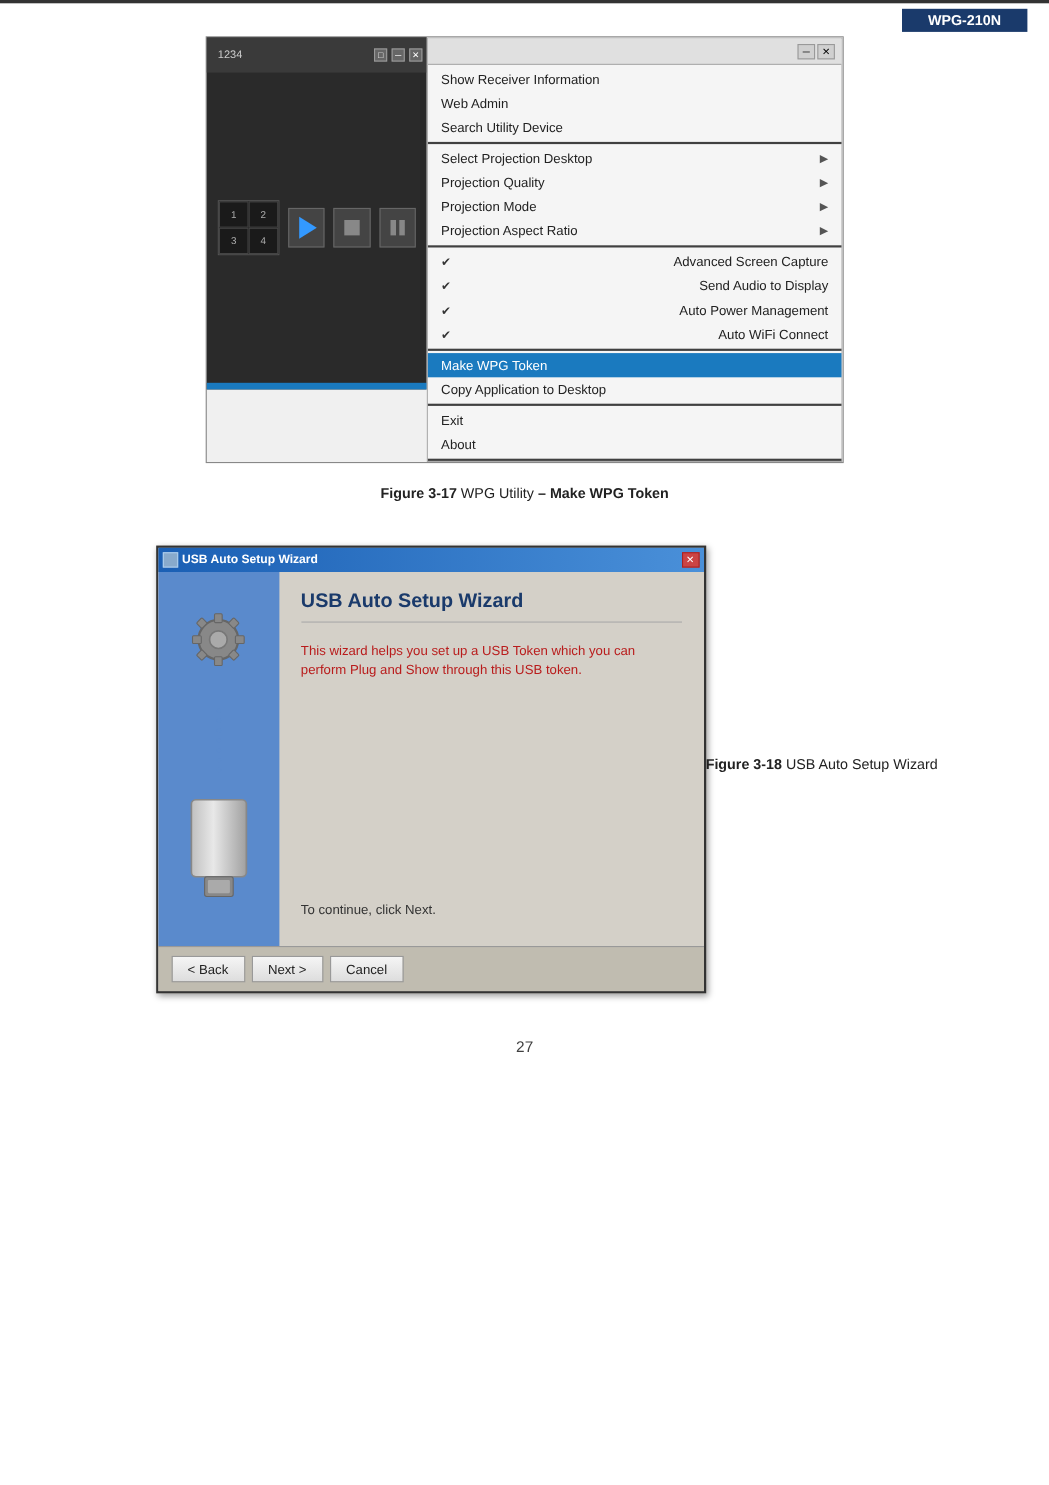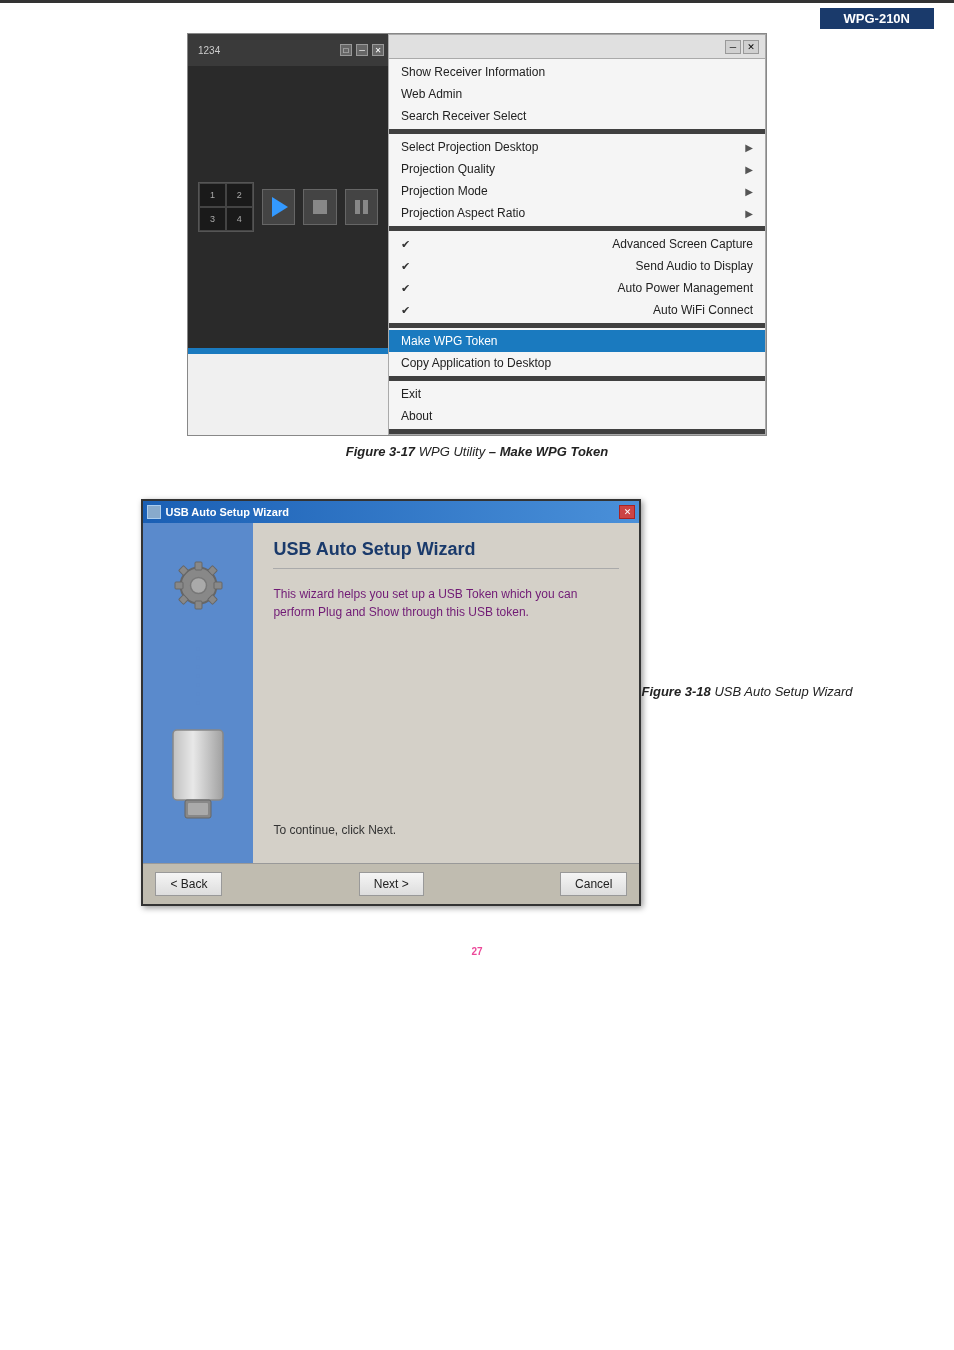--- a/index.html
+++ b/index.html
@@ -216,21 +216,21 @@
       background: #d0d0d0;
       border: 1px solid #999;
       font-size: 9px;
       display: flex;
       align-items: center;
       justify-content: center;
       cursor: pointer;
     }
 
     .menu-section {
-      border-bottom: 5px solid #404040;
+      border-bottom: 2px solid #404040;
       padding: 2px 0;
     }
 
     .menu-item {
       padding: 4px 12px;
       cursor: pointer;
       display: flex;
       align-items: center;
       justify-content: space-between;
       white-space: nowrap;
@@ -254,23 +254,22 @@
       font-size: 10px;
       color: #555;
       margin-left: 8px;
     }
 
     
     .figure-caption {
       font-size: 13px;
       color: #222;
       text-align: center;
-      margin-top: 8px;
+      margin-top: 20px;
       margin-bottom: 30px;
-      font-style: italic;
     }
 
     .figure-caption strong {
       font-weight: bold;
     }
 
     
     .figure-container-2 {
       display: flex;
       justify-content: center;
@@ -381,56 +380,55 @@
       font-size: 18px;
       font-weight: bold;
       color: #1a3a6b;
       margin-bottom: 16px;
       border-bottom: 1px solid #aaa;
       padding-bottom: 8px;
     }
 
     .usb-wizard-desc {
       font-size: 12px;
-      color: #701a75;
+      color: #b91c1c;
       line-height: 1.5;
     }
 
     .usb-wizard-continue {
       font-size: 12px;
       color: #333;
       margin-top: auto;
       margin-bottom: 10px;
     }
 
     .usb-footer {
       background: #c0bcb0;
       border-top: 1px solid #999;
       padding: 8px 12px;
       display: flex;
-      justify-content: space-between;
+      justify-content: flex-start;
       gap: 6px;
     }
 
     .wizard-btn {
       padding: 4px 14px;
       background: linear-gradient(to bottom, #f5f5f5, #ddd);
       border: 1px solid #999;
       font-size: 12px;
       cursor: pointer;
       color: #222;
     }
 
     
     .page-number {
       text-align: center;
-      font-size: 10px;
-      color: #ec4899;
+      font-size: 14px;
+      color: #404040;
       margin-top: 40px;
-      font-weight: bold;
     }
 
     
     .top-border {
       width: 100%;
       height: 3px;
       background: #333;
       margin-bottom: 0;
     }
   </style>
@@ -492,21 +490,21 @@
           </div>
 
           <div class="menu-section">
             <div class="menu-item">
               <span>Show Receiver Information</span>
             </div>
             <div class="menu-item">
               <span>Web Admin</span>
             </div>
             <div class="menu-item">
-              <span>Search Receiver Select</span>
+              <span>Search Utility Device</span>
             </div>
           </div>
 
           <div class="menu-section">
             <div class="menu-item">
               <span>Select Projection Desktop</span>
               <span class="arrow">▶</span>
             </div>
             <div class="menu-item">
               <span>Projection Quality</span>

